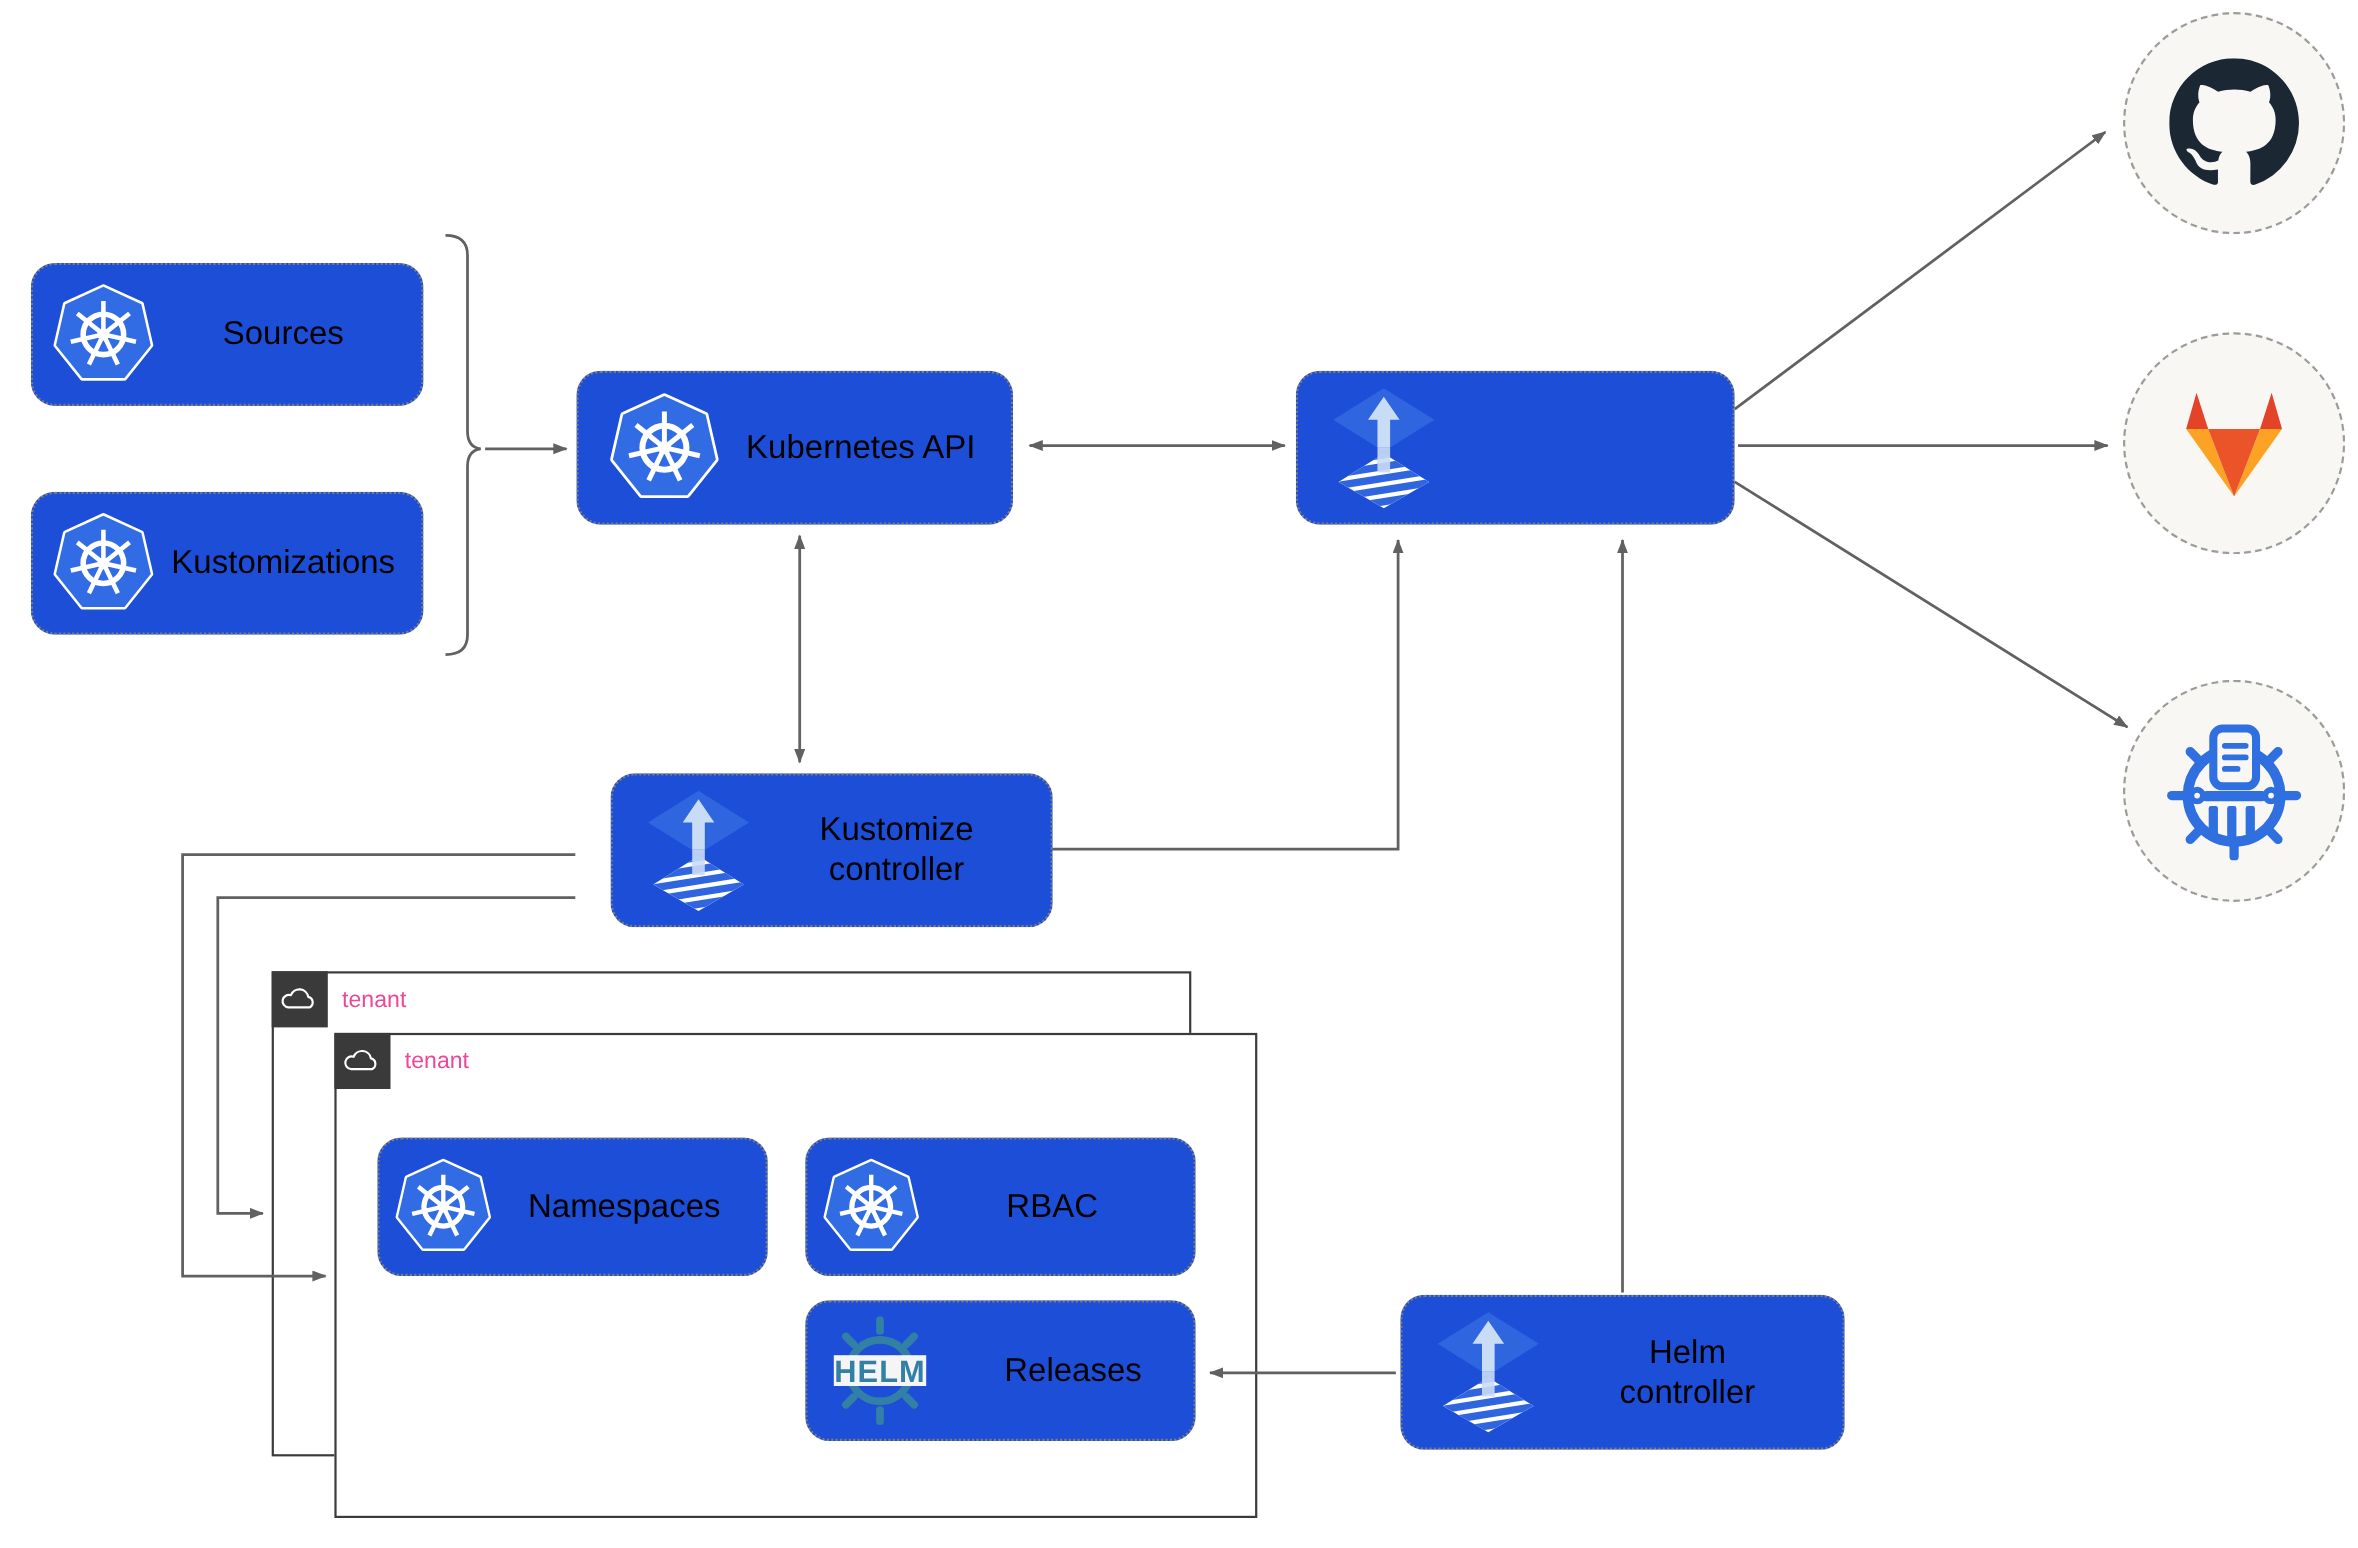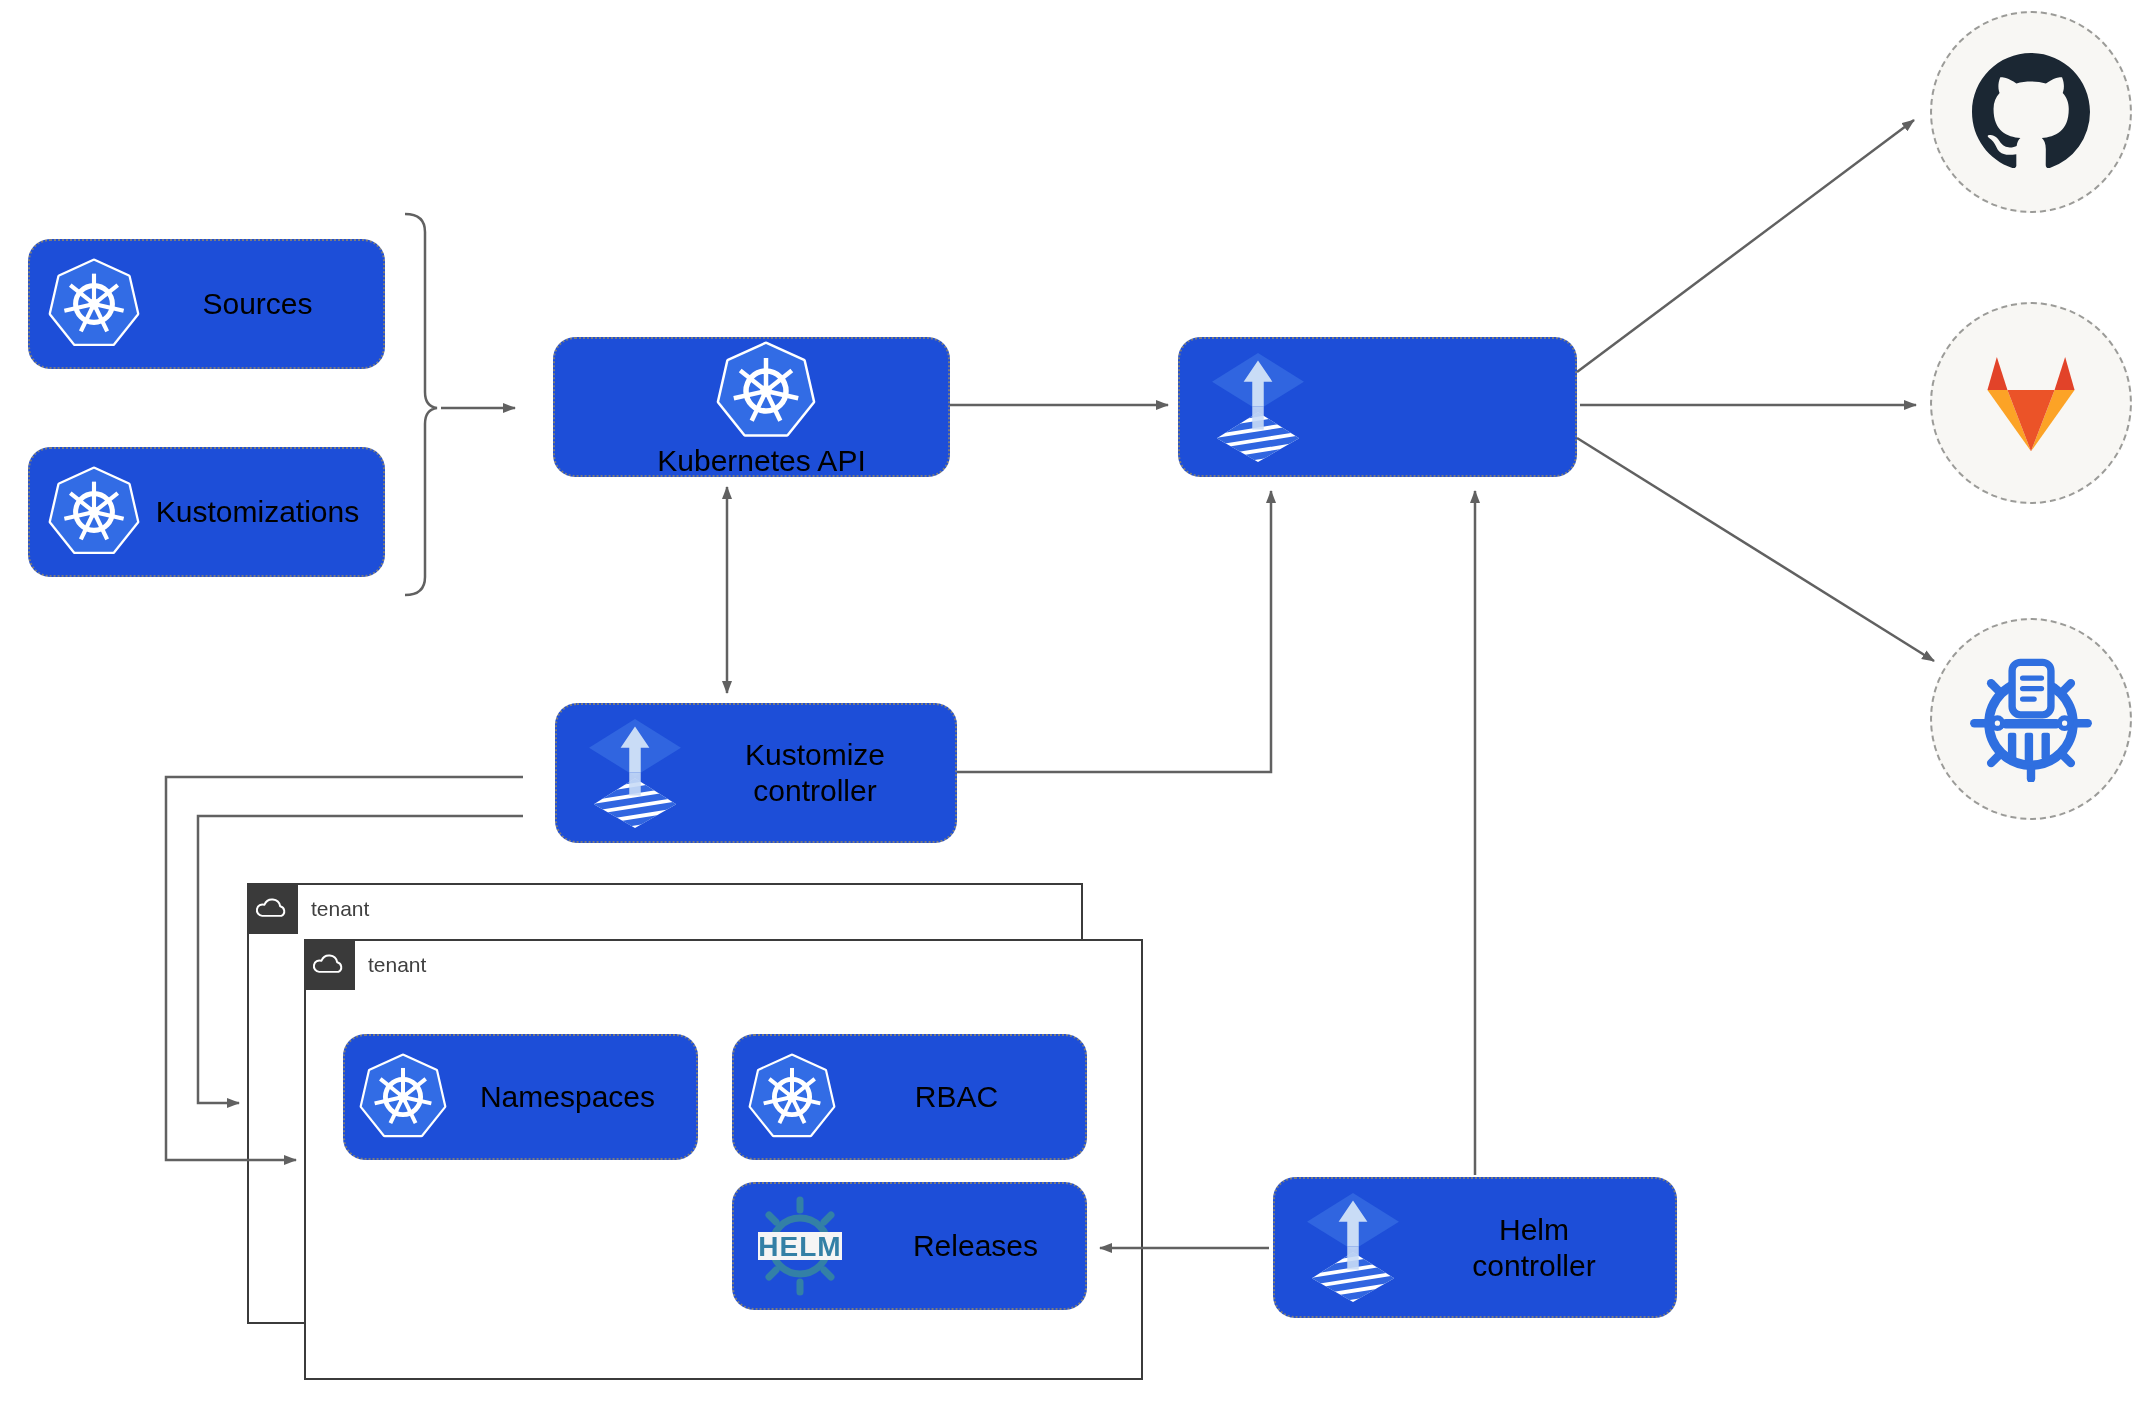--- a/index.html
+++ b/index.html
@@ -12,21 +12,21 @@
         display:flex;align-items:center;box-sizing:border-box;z-index:7;}
   .node .nlabel{flex:1;text-align:center;font-size:30px;line-height:1.2;padding-right:8px;}
   .node .ic{flex:none;display:flex;align-items:center;justify-content:center;}
   .inner{z-index:5;}
   .wraplabel{max-width:230px;margin:0 auto;}
 
   .tenant{position:absolute;background:#ffffff;border:2.5px solid #3B3B3B;box-sizing:border-box;}
   .tback{z-index:2}.tfront{z-index:4}
   .tlabel{position:absolute;left:-2.5px;top:-2.5px;width:51px;height:51px;background:#3A3A3A;
           display:flex;align-items:center;justify-content:center;}
-  .tname{position:absolute;left:62px;top:0;height:48px;line-height:48px;font-size:21px;color:#404040;}
+  .tname{position:absolute;left:62px;top:0;height:48px;line-height:48px;font-size:21px;color:#ec4899;}
 
   .circle{position:absolute;width:202px;height:202px;border-radius:50%;background:#F8F7F4;
           border:2px dashed #9B9B98;box-sizing:border-box;display:flex;align-items:center;
           justify-content:center;z-index:7;}
 </style>
 </head>
 <body>
 
 <div id="canvas">
 
@@ -171,21 +171,21 @@
   </div>
   <div class="node" style="left:28px;top:447px;width:357px;height:130px;padding-left:18px;">
     <span class="ic">
         <svg width="92" height="96">
           <use href="#ic-k8s"></use>
         </svg>
       </span>
     <span class="nlabel">Kustomizations</span>
   </div>
 
-  <div class="node" style="left:553px;top:337px;width:397px;height:140px;padding-left:28px;flex-direction:column;">
+  <div class="node" style="left:524px;top:337px;width:397px;height:140px;padding-left:28px;">
     <span class="ic">
         <svg width="100" height="104">
           <use href="#ic-k8s"></use>
         </svg>
       </span>
     <span class="nlabel">Kubernetes API</span>
   </div>
 
   <div class="node" style="left:1178px;top:337px;width:399px;height:140px;padding-left:30px;">
     <span class="ic">

